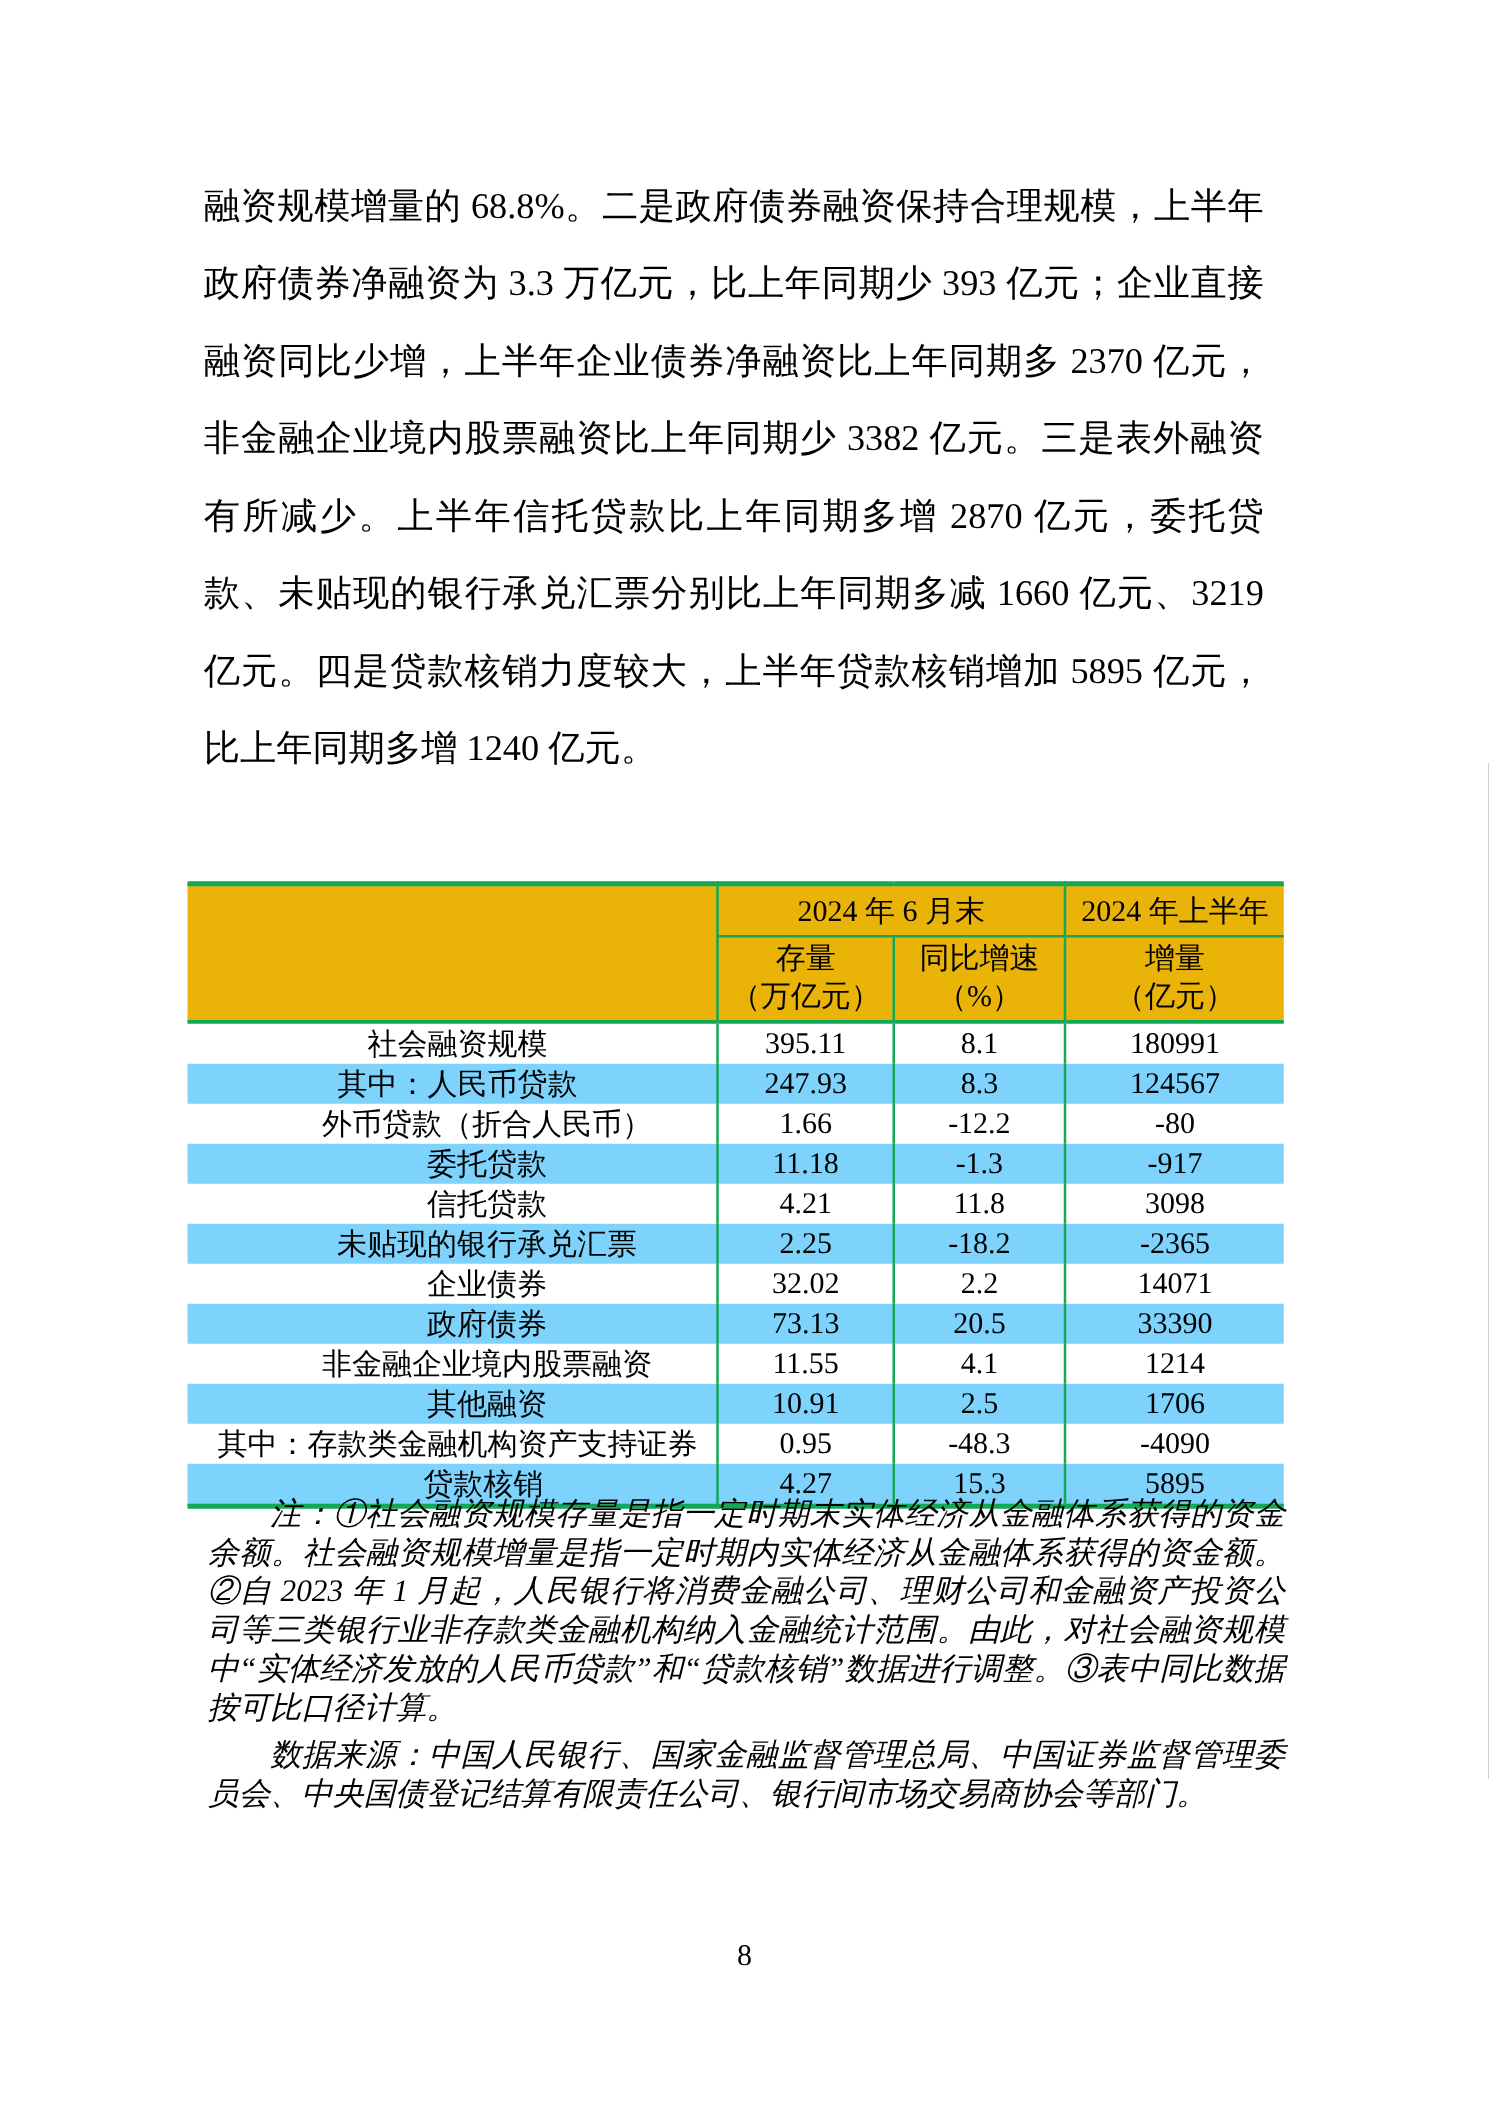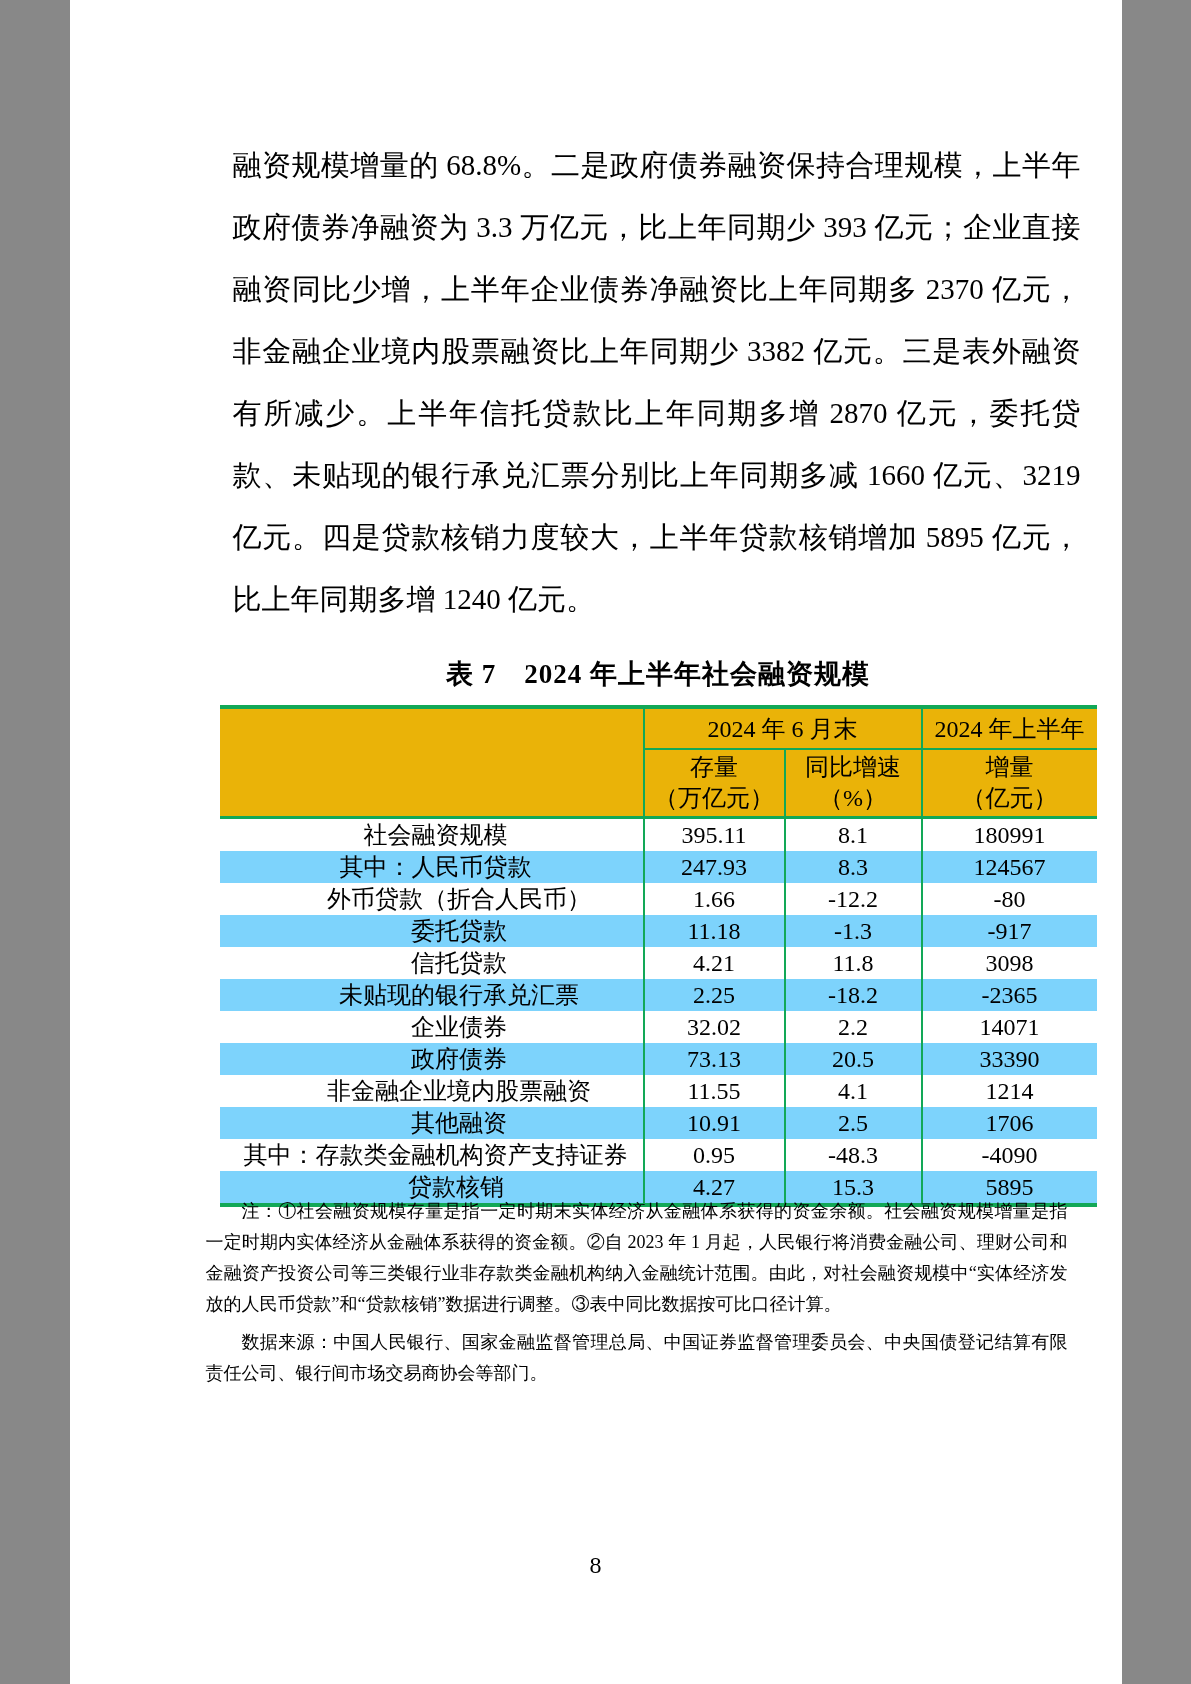--- a/index.html
+++ b/index.html
@@ -1,18 +1,18 @@
 <!DOCTYPE html>
 <html><head>
 <meta charset="utf-8">
 <style>
   html,body { margin:0; padding:0; background:#888; }
   .page {
     position:relative;
-    width:1052px; height:1684px;
+    width:1191px; height:1684px;
     margin:0 auto;
     background:#ffffff;
     font-family:"Liberation Serif","DejaVu Serif",serif;
     color:#000;
     overflow:hidden;
   }
   .body-text {
     position:absolute;
     top:134px; left:163px; width:848px;
     font-size:29px; line-height:62px;
@@ -53,42 +53,42 @@
   .b-right  { border-right:2px solid #12A857; }
   .b-bottom { border-bottom:2px solid #12A857; }
   .sf-table thead tr.hrow2 th, .sf-table thead th.blank-head { border-bottom:3px solid #12A857; }
   .sf-table tbody td { height:31px; }
   .sf-table tbody tr.shaded td { background:#7dd3fc; }
   .sf-table tbody td.label { text-align:center; padding-left:9px; }
   .sf-table tbody tr.indent-1 td.label { padding-left:56px; }
   .sf-table tbody tr.indent-2 td.label { padding-left:50px; }
   .notes {
     position:absolute;
-    top:1196px; left:136px; width:862px;
-    font-size:18px; line-height:31px;
+    top:1196px; left:166px; width:862px;
+    font-size:25px; line-height:31px;
     text-align:justify;
     word-break:break-all;
+    font-style:italic;
   }
   .notes p { margin:0; text-indent:2em; }
   .notes p + p { margin-top:7px; }
   .page-number {
     position:absolute;
     top:1552px; left:0; width:100%;
     text-align:center;
     font-size:24px;
   }
 </style>
 </head>
 <body>
 
 <div class="page">
 
   <p class="body-text">融资规模增量的 68.8%。二是政府债券融资保持合理规模，上半年政府债券净融资为 3.3 万亿元，比上年同期少 393 亿元；企业直接融资同比少增，上半年企业债券净融资比上年同期多 2370 亿元，非金融企业境内股票融资比上年同期少 3382 亿元。三是表外融资有所减少。上半年信托贷款比上年同期多增 2870 亿元，委托贷款、未贴现的银行承兑汇票分别比上年同期多减 1660 亿元、3219 亿元。四是贷款核销力度较大，上半年贷款核销增加 5895 亿元，比上年同期多增 1240 亿元。</p>
 
-  <div class="table-title">表 7　2024 年上半年社会融资规模</div>
 
   <table class="sf-table">
     <colgroup>
       <col class="c1">
         <col class="c2">
         <col class="c3">
         <col class="c4">
     </colgroup>
     <thead>
       <tr class="hrow1">

